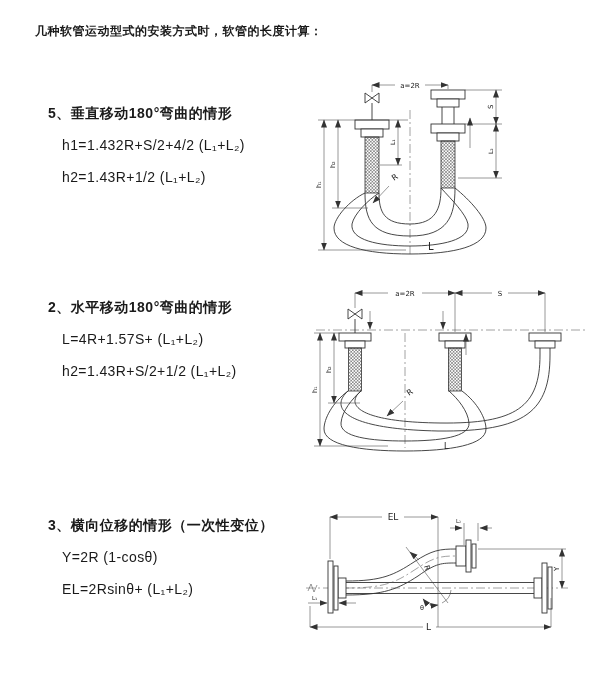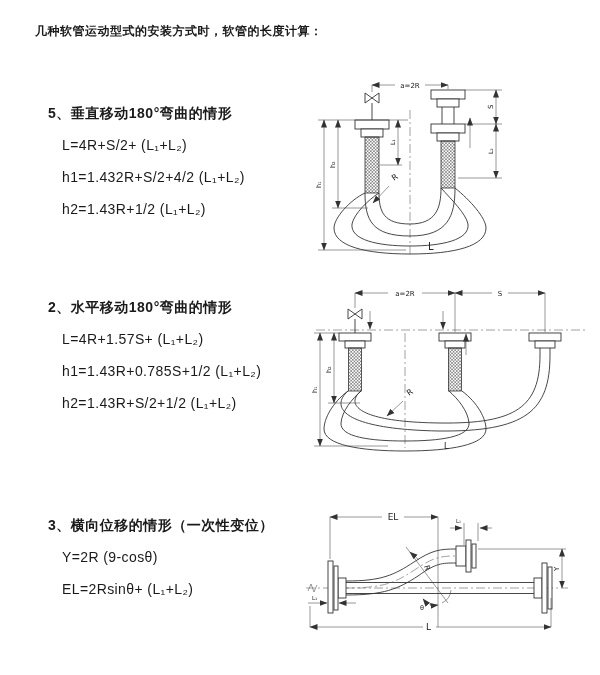--- a/index.html
+++ b/index.html
@@ -24,35 +24,33 @@
   .lbl{fill:#222;font-family:"DejaVu Sans",sans-serif}
   .bg{fill:#fff;stroke:none}
 </style>
 </head>
 <body>
 
 <h1 class="title">几种软管运动型式的安装方式时，软管的长度计算：</h1>
 
 <div class="sec" style="top:104px">
   <h2>5、垂直移动180°弯曲的情形</h2>
-  <p class="frm">L=4R+S/2+ (L₁+L₂)</p>
   <p class="frm">h1=1.432R+S/2+4/2 (L₁+L₂)</p>
   <p class="frm">h2=1.43R+1/2 (L₁+L₂)</p>
 </div>
 
 <div class="sec" style="top:298px">
   <h2>2、水平移动180°弯曲的情形</h2>
   <p class="frm">L=4R+1.57S+ (L₁+L₂)</p>
-  <p class="frm">h1=1.43R+0.785S+1/2 (L₁+L₂)</p>
   <p class="frm">h2=1.43R+S/2+1/2 (L₁+L₂)</p>
 </div>
 
 <div class="sec" style="top:516px">
   <h2>3、横向位移的情形（一次性变位）</h2>
-  <p class="frm">Y=2R (9-cosθ)</p>
+  <p class="frm">Y=2R (1-cosθ)</p>
   <p class="frm">EL=2Rsinθ+ (L₁+L₂)</p>
 </div>
 
 <svg class="diag" style="left:310px;top:68px" width="280" height="190" viewBox="0 0 280 190">
   <defs>
     <marker id="ar1" markerWidth="9" markerHeight="8" refX="7.5" refY="4" orient="auto-start-reverse" markerUnits="userSpaceOnUse">
       <path d="M0,1 L8,4 L0,7 Z" fill="#333"></path>
     </marker>
     <pattern id="hat1" width="3.2" height="3.2" patternUnits="userSpaceOnUse">
       <path d="M0,0 L3.2,3.2 M3.2,0 L0,3.2" stroke="#555" stroke-width="0.55"></path>

